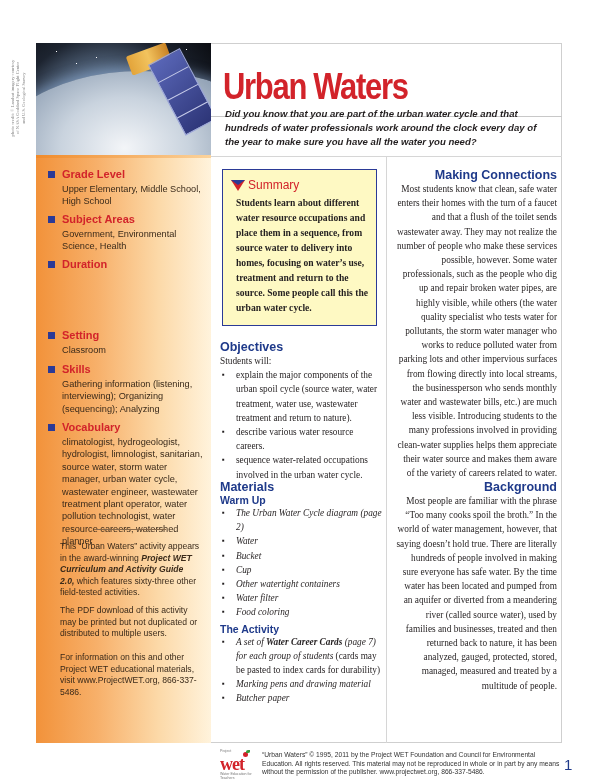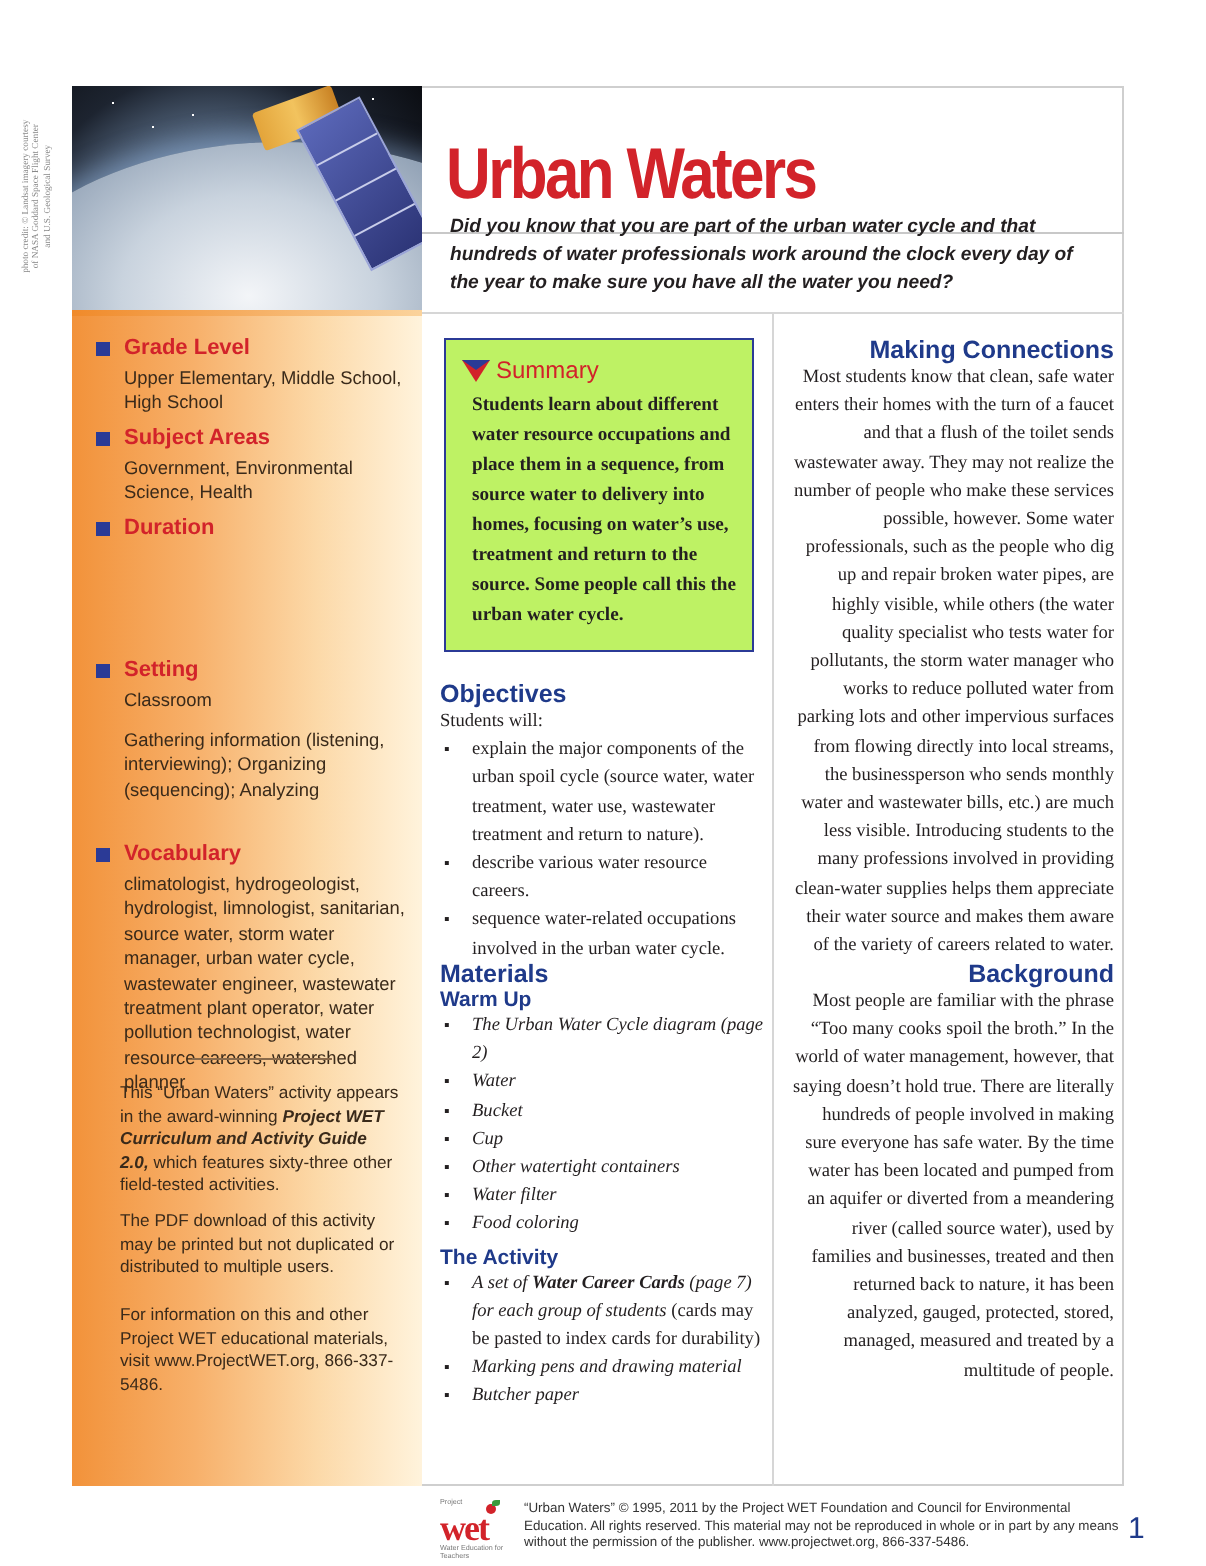--- a/index.html
+++ b/index.html
@@ -76,21 +76,21 @@
   .sb-body { margin-left: 14px; font-size: 9.2px; line-height: 12.4px; color: #3a2a1a; margin-top: 2px; }
   .sb-red { color: #d2232a; }
   .sb-rule { position: absolute; left: 60px; top: 371px; width: 70px; height: 1px; background: #8a6a4a; }
   .sb-note { position: absolute; left: 24px; width: 140px; font-size: 8.6px; line-height: 11.6px; color: #3a2a1a; }
   .sb-note em { font-weight: bold; font-style: italic; }
 
   .col-divider { position: absolute; left: 386px; top: 157px; width: 1px; height: 586px; background: #d6d6d6; }
 
   .summary-box {
     position: absolute; left: 222px; top: 169px; width: 155px; height: 157px;
-    border: 1.5px solid #2b3a96; background: #bef264;
+    border: 1.5px solid #2b3a96; background: #fef9c3;
   }
   .summary-head {
     position: absolute; left: 8px; top: 8px; display: flex; align-items: center;
     font-family: "Liberation Sans", sans-serif; font-size: 12px; color: #d2232a;
   }
   .tri {
     width: 0; height: 0; border-left: 7px solid transparent; border-right: 7px solid transparent;
     border-top: 11px solid #d2232a; margin-right: 3px; position: relative;
   }
   .tri::after {
@@ -180,20 +180,24 @@
       </div>
   </div>
   <div class="sb-sec" style="top:170px">
     <div class="sb-head">
         <span class="sb-bullet"></span>
         <span>Setting</span>
       </div>
     <div class="sb-body">Classroom</div>
   </div>
   <div class="sb-sec" style="top:204px">
+    <div class="sb-head">
+        <span class="sb-bullet"></span>
+        <span>Skills</span>
+      </div>
     <div class="sb-body">Gathering information (listening, interviewing); Organizing (sequencing); Analyzing</div>
   </div>
   <div class="sb-sec" style="top:262px">
     <div class="sb-head">
         <span class="sb-bullet"></span>
         <span>Vocabulary</span>
       </div>
     <div class="sb-body">climatologist, hydrogeologist, hydrologist, limnologist, sanitarian, source water, storm water manager, urban water cycle, wastewater engineer, wastewater treatment plant operator, water pollution technologist, water resource careers, watershed planner</div>
   </div>
   <div class="sb-rule"></div>

